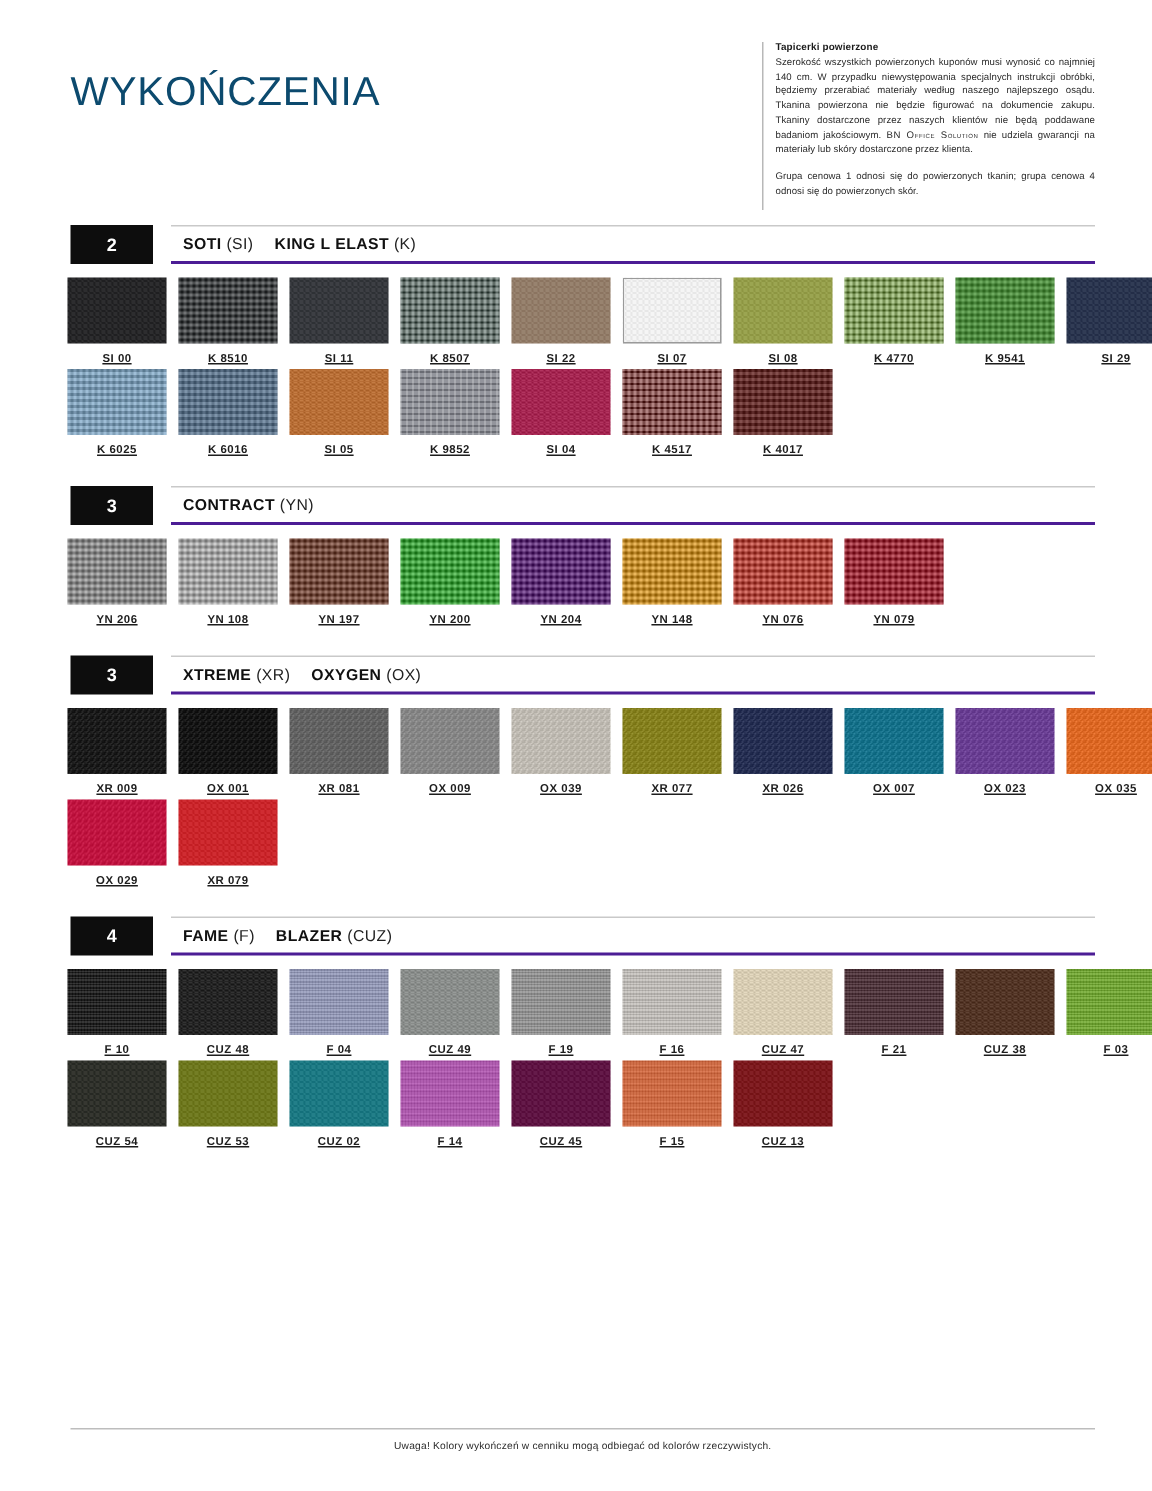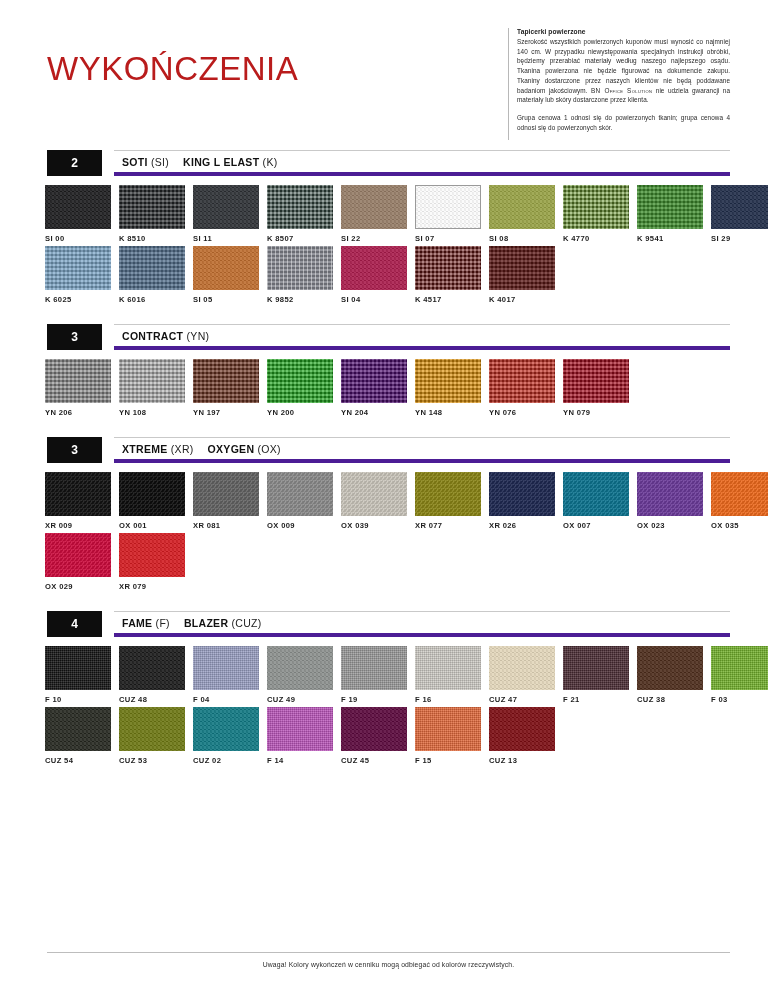--- a/index.html
+++ b/index.html
@@ -11,24 +11,24 @@
     color:#1a1a1a;
     position:relative;
     overflow:hidden;
   }
 
   
   .header { position:relative; height:150px; }
   .page-title {
     position:absolute;
     left:47px; top:28px;
-    font-size:33px;
+    font-size:27px;
     font-weight:400;
     letter-spacing:0.5px;
-    color:#b91c1c;
+    color:#0c4a6e;
   }
   .notes {
     position:absolute;
     left:508px; top:28px;
     width:222px;
     border-left:1px solid #b8b8b8;
     padding-left:8px;
     min-height:112px;
   }
   .notes-title {
@@ -67,21 +67,21 @@
     font-weight:bold;
     display:flex;
     align-items:center;
     justify-content:center;
     flex:0 0 55px;
   }
   .sec-titles {
     flex:1;
     margin-left:12px;
     border-top:1px solid #c9c9c9;
-    border-bottom:4px solid #4c1d95;
+    border-bottom:2px solid #4c1d95;
     display:flex;
     align-items:center;
     padding-left:8px;
     gap:14px;
   }
   .sec-title {
     font-size:10.5px;
     font-weight:bold;
     color:#111;
     letter-spacing:0.3px;
@@ -107,22 +107,24 @@
     height:44px;
     position:relative;
     background-size:4px 4px, 4px 4px, 100% 100%;
   }
   .swatch.bordered { box-shadow: inset 0 0 0 1px #9a9a9a; }
   .swatch-label {
     margin-top:5px;
     font-size:7.6px;
     font-weight:bold;
     color:#1d1d1d;
+    text-align:center;
     letter-spacing:0.35px;
     white-space:nowrap;
+    text-decoration:underline;
   }
   .tex-weave {
     background-image:
       repeating-linear-gradient(0deg, rgba(255,255,255,.11) 0 1px, rgba(0,0,0,.10) 1px 2px),
       repeating-linear-gradient(90deg, rgba(255,255,255,.11) 0 1px, rgba(0,0,0,.10) 1px 2px);
   }
   .tex-coarse {
     background-image:
       repeating-linear-gradient(0deg, rgba(255,255,255,.20) 0 1.5px, rgba(0,0,0,.20) 1.5px 3.5px),
       repeating-linear-gradient(90deg, rgba(255,255,255,.18) 0 1.5px, rgba(0,0,0,.18) 1.5px 3.5px);

